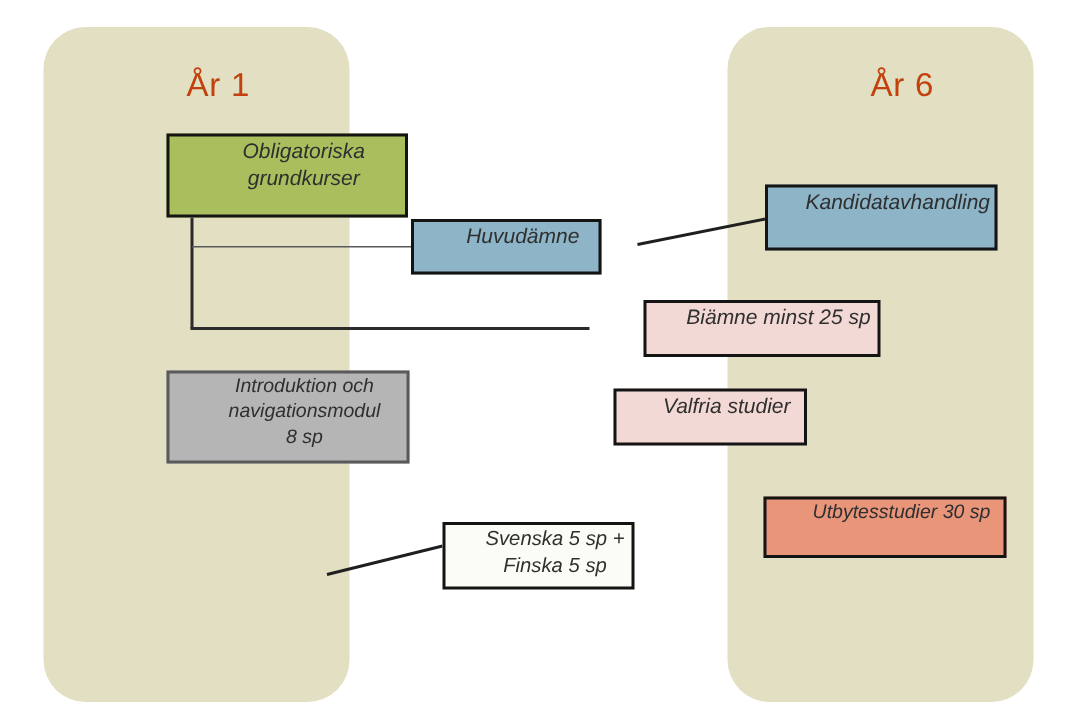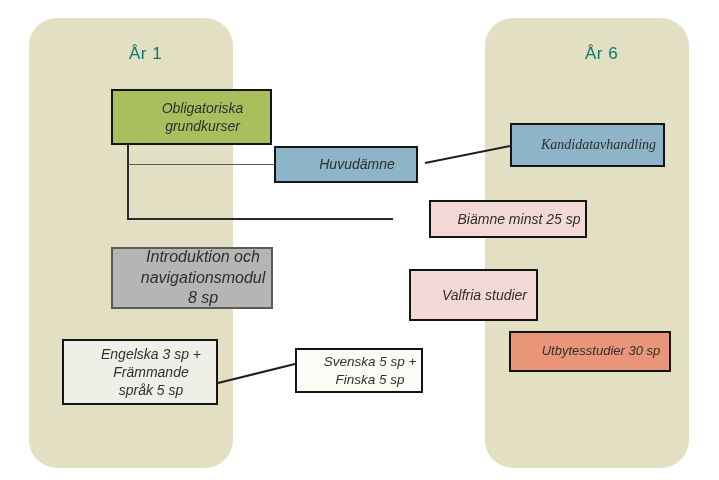--- a/index.html
+++ b/index.html
@@ -19,55 +19,54 @@
     background: #e2dfc3;
     border-radius: 28px;
   }
   #col-1 { left: 29px; }
   #col-2 { left: 253px; width: 203px; }
   #col-3 { left: 485px; }
   .col-header {
     display: block;
     text-align: center;
     margin-top: 26px;
-    font-size: 17px;
+    font-size: 22px;
     font-weight: 400;
-    color: #0f766e;
+    color: #c2410c;
     letter-spacing: 0.5px;
     padding-left: 29px;
   }
   #connectors {
     position: absolute;
     left: 0; top: 0;
     width: 719px; height: 480px;
   }
   .box {
     position: absolute;
     box-sizing: border-box;
     border: 2px solid #141414;
     display: flex;
-    align-items: center;
     justify-content: center;
     text-align: center;
     padding-left: 22px;
   }
   .box-label {
     font-style: italic;
     color: #2f2f2f;
     white-space: pre-line;
     line-height: 1.3;
     font-size: 14px;
   }
   #box-obligatoriska { left: 111px; top: 89px;  width: 161px; height: 56px; }
-  #box-huvudamne     { left: 274px; top: 146px; width: 144px; height: 37px; }
+  #box-huvudamne     { left: 274px; top: 146px; width: 127px; height: 37px; }
   #box-kandidat      { left: 510px; top: 123px; width: 155px; height: 44px; }
   #box-biamne        { left: 393px; top: 200px; width: 158px; height: 38px; }
   #box-introduktion  { left: 111px; top: 247px; width: 162px; height: 62px; }
-  #box-introduktion .box-label { font-size: 16px; }
-  #box-valfria       { left: 409px; top: 269px; width: 129px; height: 52px; }
+  #box-introduktion .box-label { font-size: 13px; }
+  #box-valfria       { left: 409px; top: 259px; width: 129px; height: 38px; }
   #box-engelska      { left: 62px;  top: 339px; width: 156px; height: 66px; }
   #box-svenska       { left: 295px; top: 348px; width: 128px; height: 45px; }
   #box-svenska .box-label { font-size: 13.5px; }
   #box-utbytes       { left: 509px; top: 331px; width: 162px; height: 41px; }
   #box-utbytes .box-label { font-size: 13px; }
 </style>
 </head>
 <body>
 
 <div id="canvas">
@@ -89,43 +88,38 @@
 
   <div class="box" id="box-obligatoriska" style="background-color: rgb(169, 191, 94); border-color: rgb(20, 20, 20);">
     <span class="box-label">Obligatoriska
 grundkurser</span>
   </div>
 
   <div class="box" id="box-huvudamne" style="background-color: rgb(141, 180, 199); border-color: rgb(20, 20, 20);">
     <span class="box-label">Huvudämne</span>
   </div>
 
-  <div class="box" id="box-kandidat" style="background-color: rgb(141, 180, 199); border-color: rgb(20, 20, 20); font-family: Liberation Serif, serif;">
+  <div class="box" id="box-kandidat" style="background-color: rgb(141, 180, 199); border-color: rgb(20, 20, 20);">
     <span class="box-label">Kandidatavhandling</span>
   </div>
 
   <div class="box" id="box-biamne" style="background-color: rgb(243, 217, 213); border-color: rgb(20, 20, 20); margin-left: 36px;">
     <span class="box-label">Biämne minst 25 sp</span>
   </div>
 
   <div class="box" id="box-introduktion" style="background-color: rgb(181, 181, 181); border-color: rgb(90, 90, 90);">
     <span class="box-label">Introduktion och
 navigationsmodul
 8 sp</span>
   </div>
 
   <div class="box" id="box-valfria" style="background-color: rgb(243, 217, 213); border-color: rgb(20, 20, 20);">
     <span class="box-label">Valfria studier</span>
   </div>
 
-  <div class="box" id="box-engelska" style="background-color: rgb(238, 240, 232); border-color: rgb(20, 20, 20);">
-    <span class="box-label">Engelska 3 sp +
-Främmande
-språk 5 sp</span>
-  </div>
 
   <div class="box" id="box-svenska" style="background-color: rgb(252, 252, 246); border-color: rgb(20, 20, 20);">
     <span class="box-label">Svenska 5 sp +
 Finska 5 sp</span>
   </div>
 
   <div class="box" id="box-utbytes" style="background-color: rgb(232, 149, 122); border-color: rgb(20, 20, 20);">
     <span class="box-label">Utbytesstudier 30 sp</span>
   </div>
 

